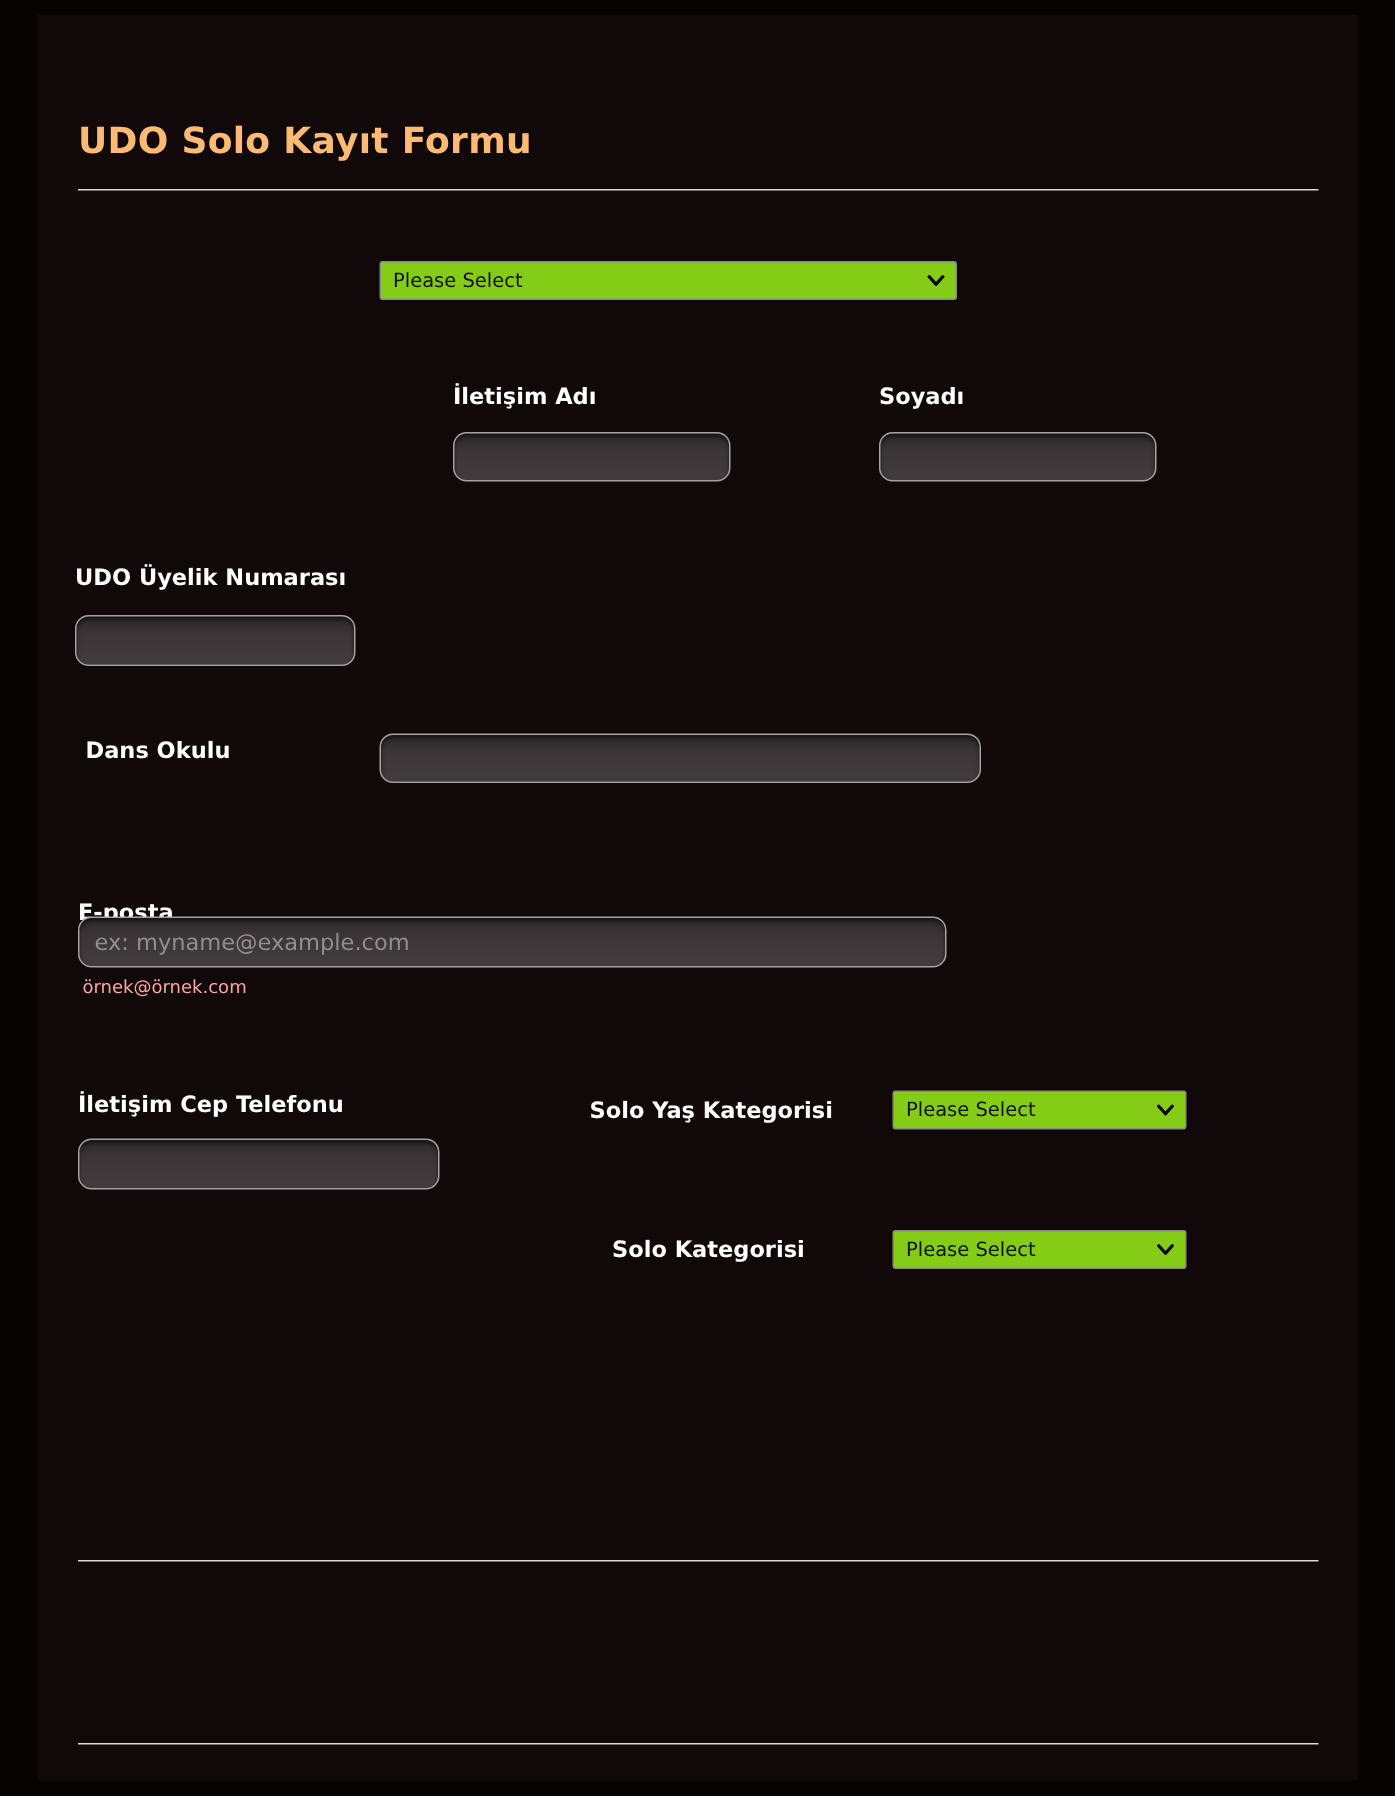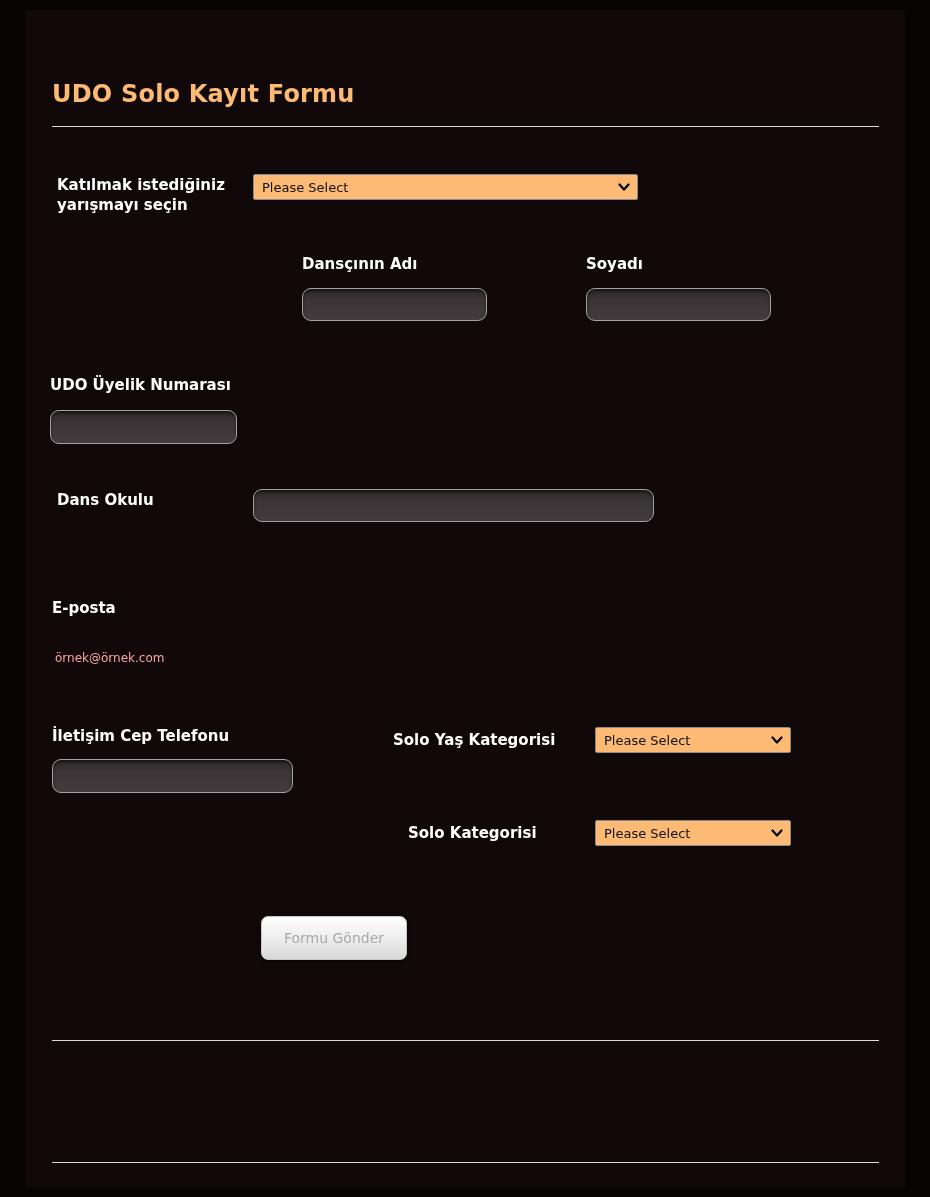--- a/index.html
+++ b/index.html
@@ -57,21 +57,21 @@
     box-shadow: inset 0 2px 3px rgba(0,0,0,0.55);
     outline: none;
   }
   .text-input::placeholder { color: #8f8f8f; opacity: 1; }
 
   .select-wrap { height: 26px; }
   .select-wrap select {
     -webkit-appearance: none;
     appearance: none;
     width: 100%; height: 100%;
-    background: #fdba74;
+    background: #84cc16;
     border: 1px solid #8a8a8a;
     border-radius: 2px;
     color: #111111;
     font-size: 13px;
     font-family: "DejaVu Sans", "Liberation Sans", sans-serif;
     padding: 0 26px 0 8px;
     outline: none;
   }
   .select-wrap .chev {
     position: absolute;
@@ -110,44 +110,44 @@
 </head>
 <body>
 
 <div class="page">
   <div class="panel"></div>
 
   <h1 class="abs page-title">UDO Solo Kayıt Formu</h1>
 
   <div class="abs divider divider-top"></div>
 
-  <div class="abs field-label" style="left:57px; top:176px; width:205px;">Katılmak istediğiniz yarışmayı seçin</div>
   <div class="abs select-wrap" style="left:253px; top:174px; width:385px;">
     <select>
       <option>Please Select</option>
     </select>
     <span class="chev">
       <svg width="12" height="9" viewBox="0 0 12 9">
           <path d="M1.5 1.5 L6 6.5 L10.5 1.5" stroke="#000000" stroke-width="2.2" fill="none" stroke-linecap="round" stroke-linejoin="round"></path>
         </svg>
     </span>
   </div>
 
-  <div class="abs field-label" style="left:302px; top:255px;">Dansçının Adı</div>
+  <div class="abs field-label" style="left:302px; top:255px;">İletişim Adı</div>
   <div class="abs field-label" style="left:586px; top:255px;">Soyadı</div>
   <input type="text" class="abs text-input" style="left: 302px; top: 288px; width: 185px; height: 33px;">
   <input type="text" class="abs text-input" style="left: 586px; top: 288px; width: 185px; height: 33px;">
 
   <div class="abs field-label" style="left:50px; top:376px;">UDO Üyelik Numarası</div>
   <input type="text" class="abs text-input" style="left: 50px; top: 410px; width: 187px; height: 34px;">
 
   <div class="abs field-label" style="left:57px; top:491px;">Dans Okulu</div>
   <input type="text" class="abs text-input" style="left: 253px; top: 489px; width: 401px; height: 33px;">
 
   <div class="abs field-label" style="left:52px; top:599px;">E-posta</div>
+  <input type="email" class="abs text-input" style="left: 52px; top: 611px; width: 579px; height: 34px;" placeholder="ex: myname@example.com">
   <div class="abs helper-text" style="left:55px; top:651px;">örnek@örnek.com</div>
 
   <div class="abs field-label" style="left:52px; top:727px;">İletişim Cep Telefonu</div>
   <input type="text" class="abs text-input" style="left: 52px; top: 759px; width: 241px; height: 34px;">
 
   <div class="abs field-label" style="left:393px; top:731px;">Solo Yaş Kategorisi</div>
   <div class="abs select-wrap" style="left:595px; top:727px; width:196px;">
     <select>
       <option>Please Select</option>
     </select>
@@ -163,19 +163,18 @@
     <select>
       <option>Please Select</option>
     </select>
     <span class="chev">
       <svg width="12" height="9" viewBox="0 0 12 9">
           <path d="M1.5 1.5 L6 6.5 L10.5 1.5" stroke="#000000" stroke-width="2.2" fill="none" stroke-linecap="round" stroke-linejoin="round"></path>
         </svg>
     </span>
   </div>
 
-  <button class="abs submit-btn" style="left:261px; top:916px; width:146px; height:44px;">Formu Gönder</button>
 
   <div class="abs divider divider-mid"></div>
 
 
   <div class="abs divider divider-bottom"></div>
 </div>
 
 </body></html>

